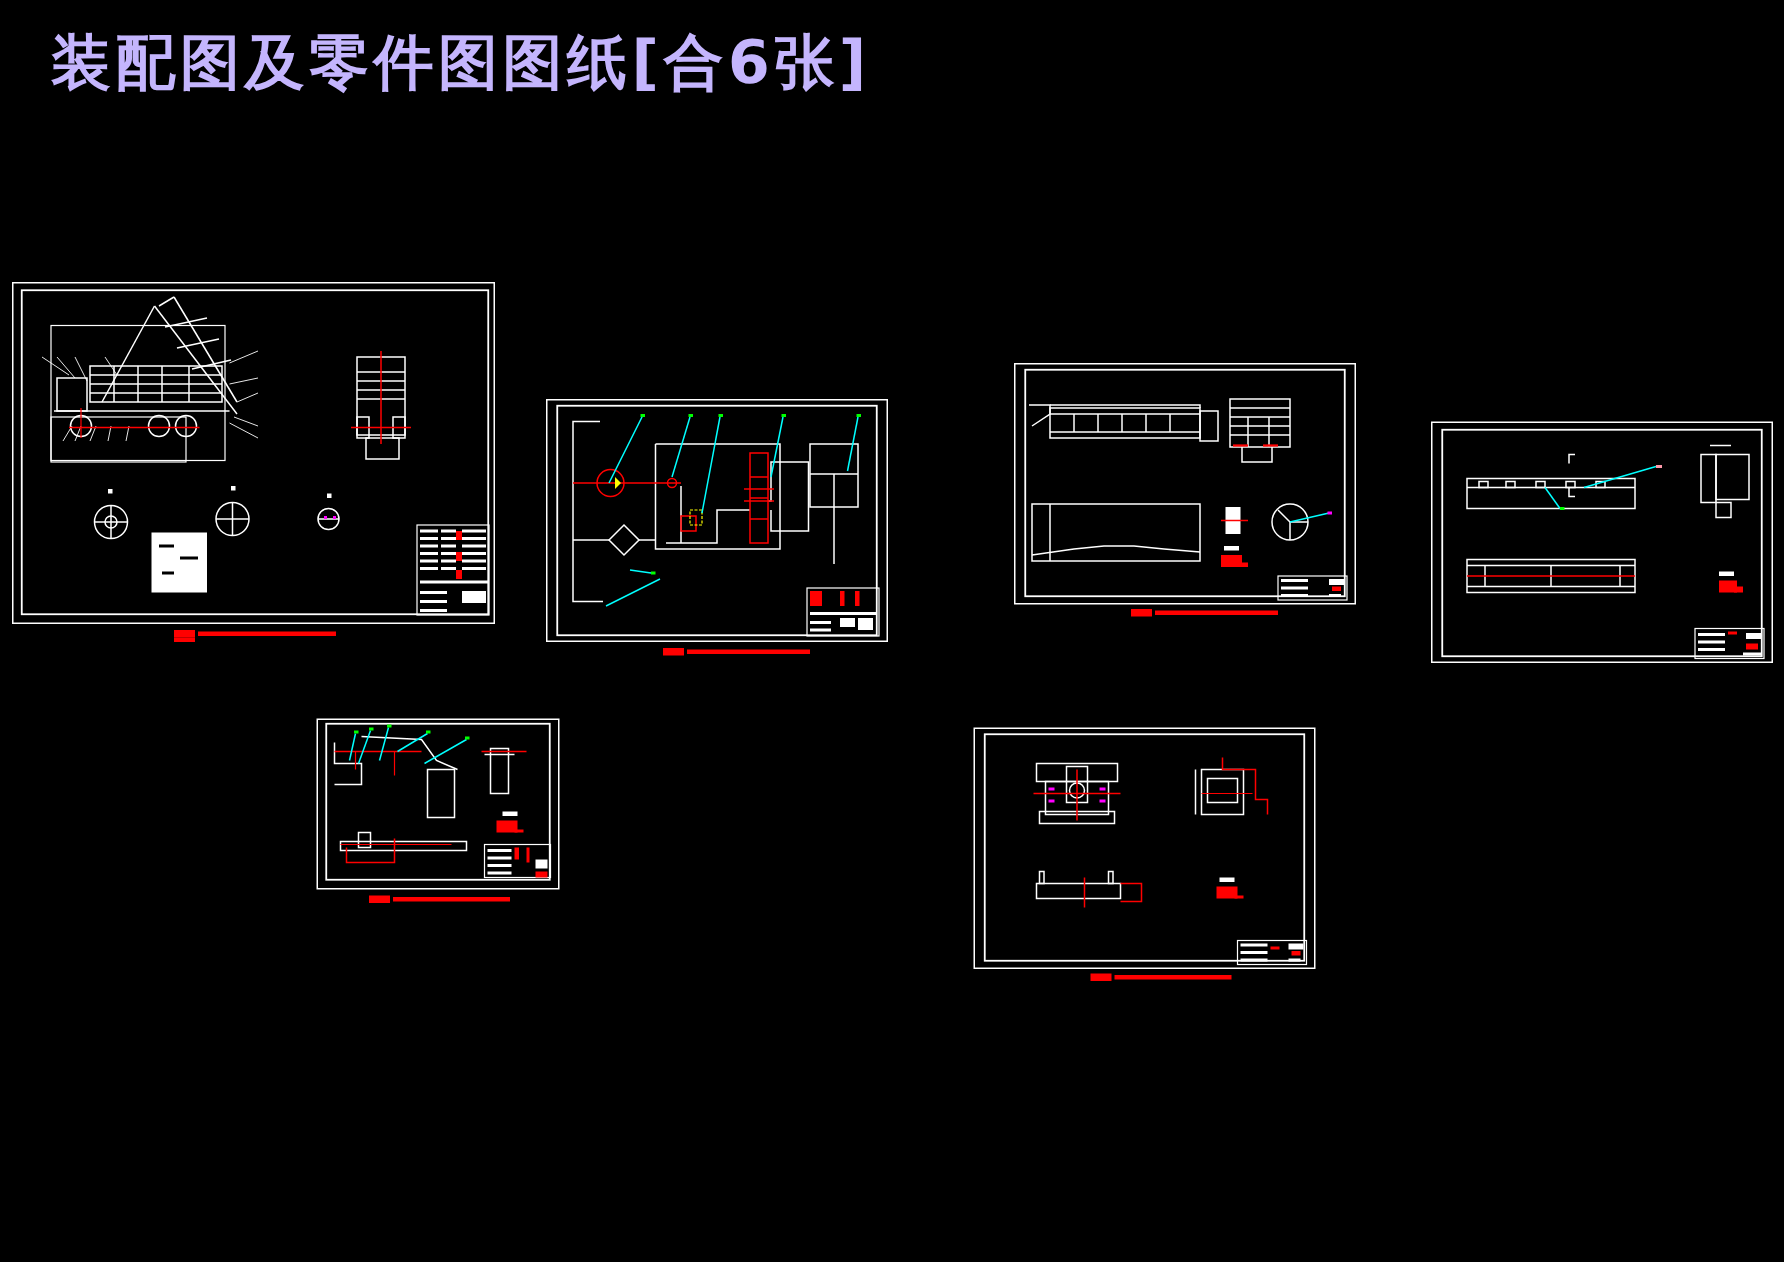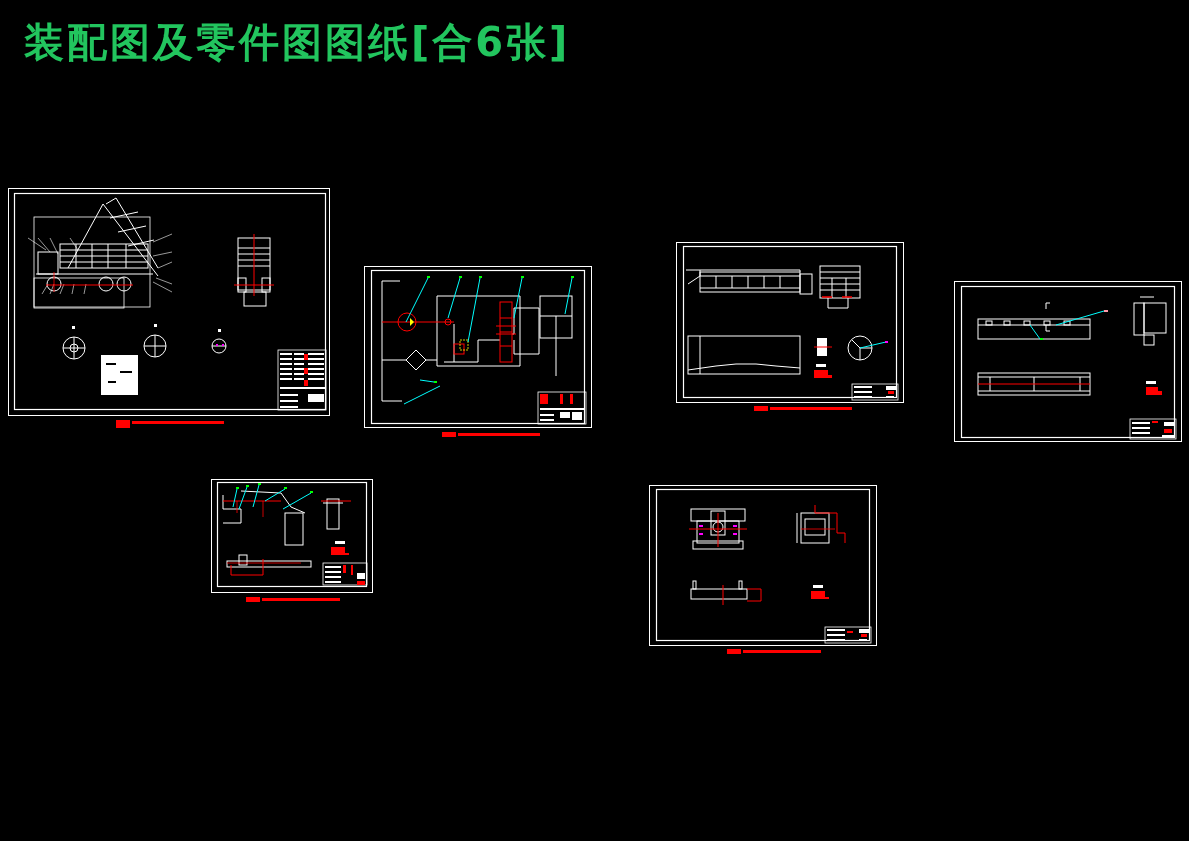--- a/index.html
+++ b/index.html
@@ -1,17 +1,17 @@
 <!DOCTYPE html>
 <html><head>
 <meta charset="utf-8">
 <style>
   html, body { margin:0; padding:0; background:#000; }
   body { width:1189px; height:841px; position:relative; overflow:hidden; font-family:"DejaVu Sans", sans-serif; }
-  .title { position:absolute; left:24px; top:14px; color:#22c55e; font-size:40px; font-weight:bold; letter-spacing:3px; line-height:56px; white-space:nowrap; }
+  .title { position:absolute; left:34px; top:14px; color:#c4b5fd; font-size:40px; font-weight:bold; letter-spacing:3px; line-height:56px; white-space:nowrap; }
   .sheet { position:absolute; }
   .sheet svg { position:absolute; left:0; top:0; overflow:visible; }
   .caption { position:absolute; height:8px; }
   .caption .cap-tag { position:absolute; left:0; top:0; height:5px; background:#ff0000; }
   .caption .cap-line { position:absolute; top:1px; height:3px; background:#ff0000; }
   .caption .cap-sub { position:absolute; left:0; top:5px; height:3px; background:#ff0000; }
 </style>
 </head>
 <body>
 

